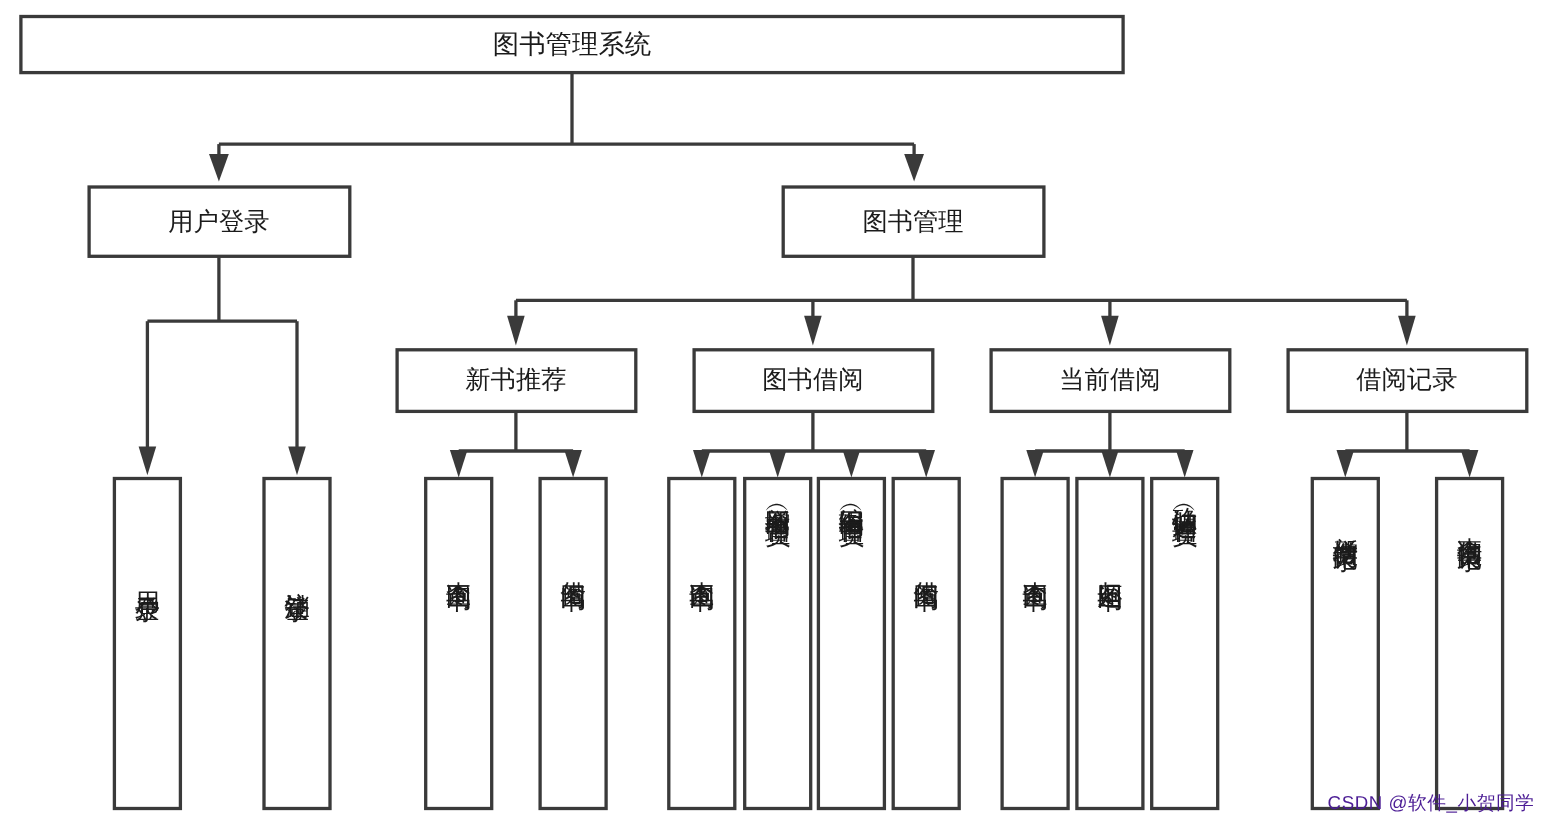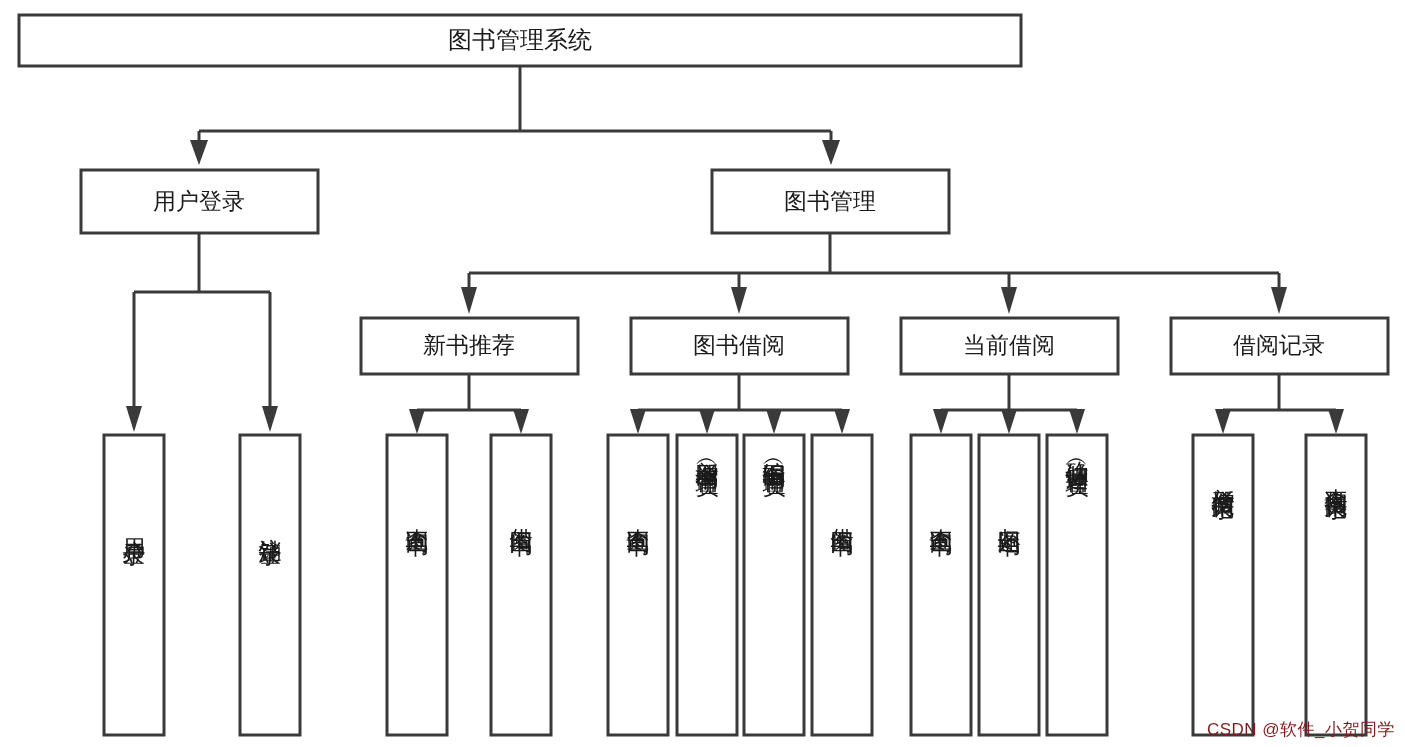--- a/index.html
+++ b/index.html
@@ -73,21 +73,21 @@
     color: #1b1b1b;
     letter-spacing: 2px;
     white-space: nowrap;
   }
   .watermark {
     position: absolute;
     right: 10px;
     bottom: 6px;
     font-family: "Liberation Sans", "DejaVu Sans", sans-serif;
     font-size: 17px;
-    color: #7f1d1d;
+    color: #4c1d95;
     letter-spacing: 0.5px;
     white-space: nowrap;
   }
 </style>
 </head>
 <body>
 
 <div id="diagram-root">
 
   <svg id="flow" viewBox="0 0 1405 747">

